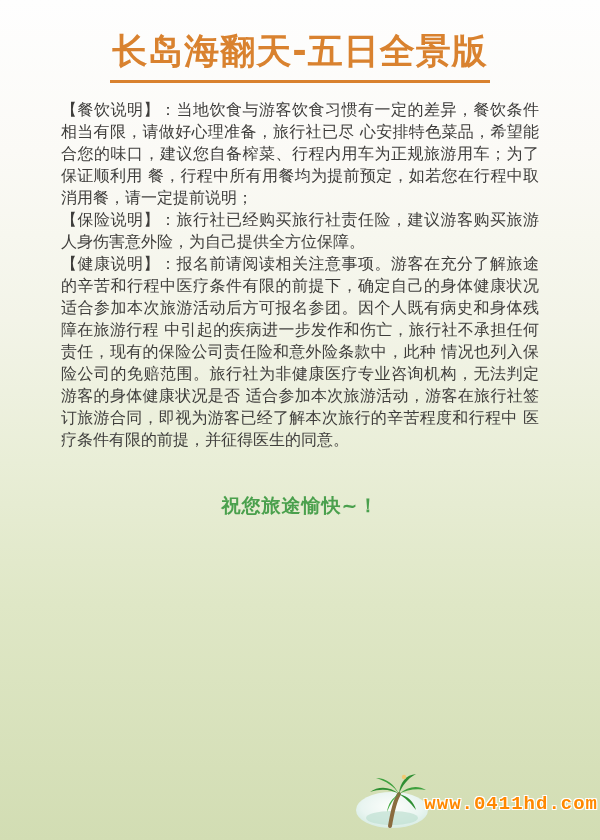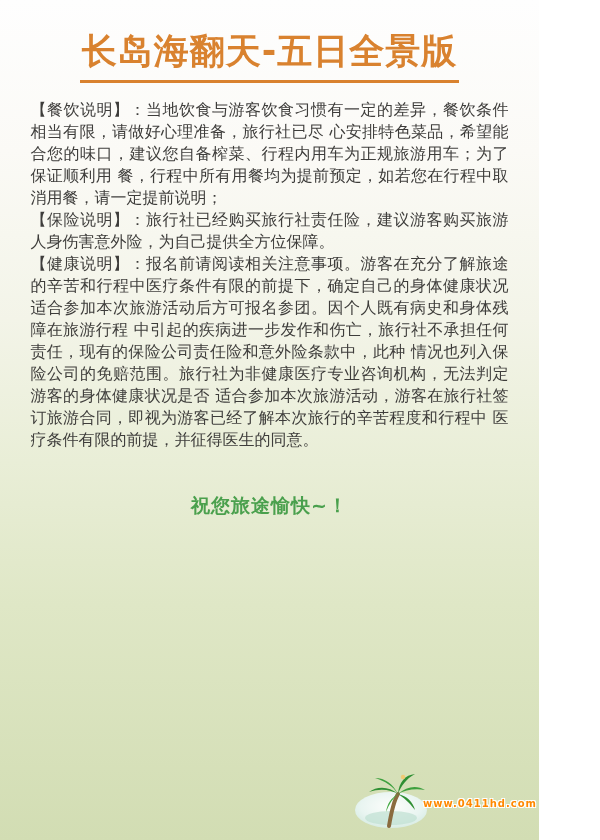--- a/index.html
+++ b/index.html
@@ -2,21 +2,21 @@
 <html><head>
 <meta charset="utf-8">
 <style>
   html, body { margin: 0; padding: 0; }
   body {
     width: 600px; height: 840px;
     font-family: "DejaVu Sans", sans-serif;
   }
   .page {
     position: relative;
-    width: 539px; height: 840px;
+    width: 600px; height: 840px;
     box-sizing: border-box;
     overflow: hidden;
     background: linear-gradient(180deg,
       #fefefe 0%, #fbfaf6 18%, #f3f4e8 38%,
       #e9eed7 55%, #dfe7c6 72%, #d2ddb3 100%);
     padding-top: 28px;
   }
   .title-wrap { text-align: center; }
   .title {
     display: inline-block;
@@ -56,25 +56,26 @@
   .wm-text { display: flex; flex-direction: column; align-items: center; }
   .wm-name {
     font-size: 21px;
     font-weight: bold;
     letter-spacing: 1px;
     color: #3e97e0;
     text-shadow: -1px -1px 0 #fff, 1px -1px 0 #fff, -1px 1px 0 #fff, 1px 1px 0 #fff;
   }
   .wm-url {
     margin-top: 1px;
-    font-size: 10px;
+    font-size: 19px;
     font-weight: bold;
     letter-spacing: 1px;
     color: #ff8800;
     text-shadow: -1px -1px 0 #fff, 1px -1px 0 #fff, -1px 1px 0 #fff, 1px 1px 0 #fff;
+    font-family: Liberation Mono, monospace;
   }
 </style>
 </head>
 <body>
 
 <div class="page">
 
   <div class="title-wrap">
     <h1 class="title">长岛海翻天-五日全景版</h1>
   </div>

